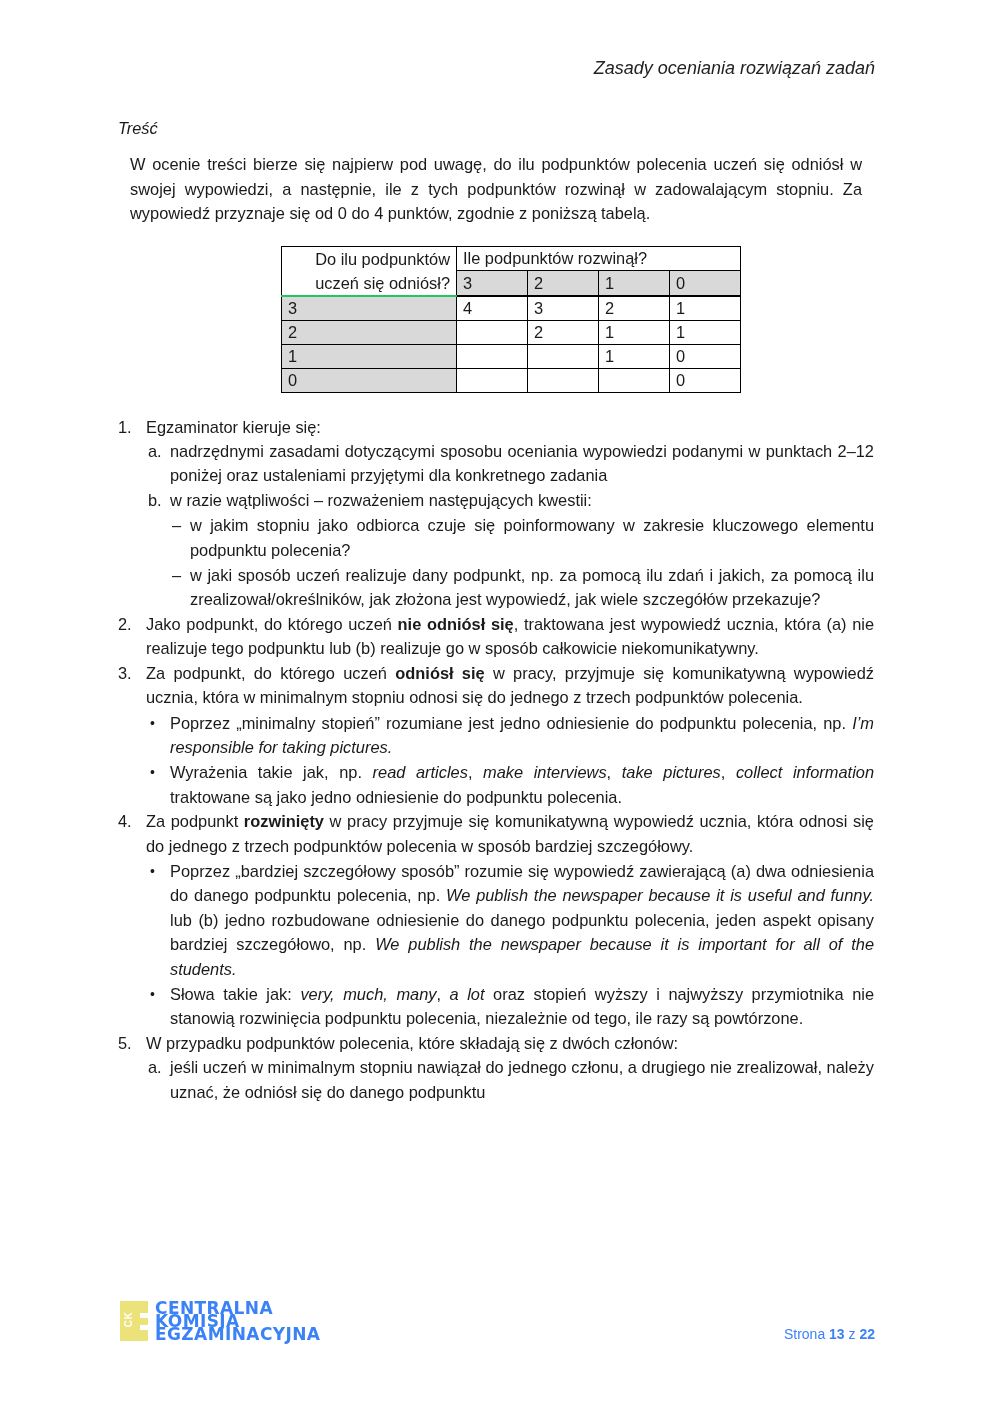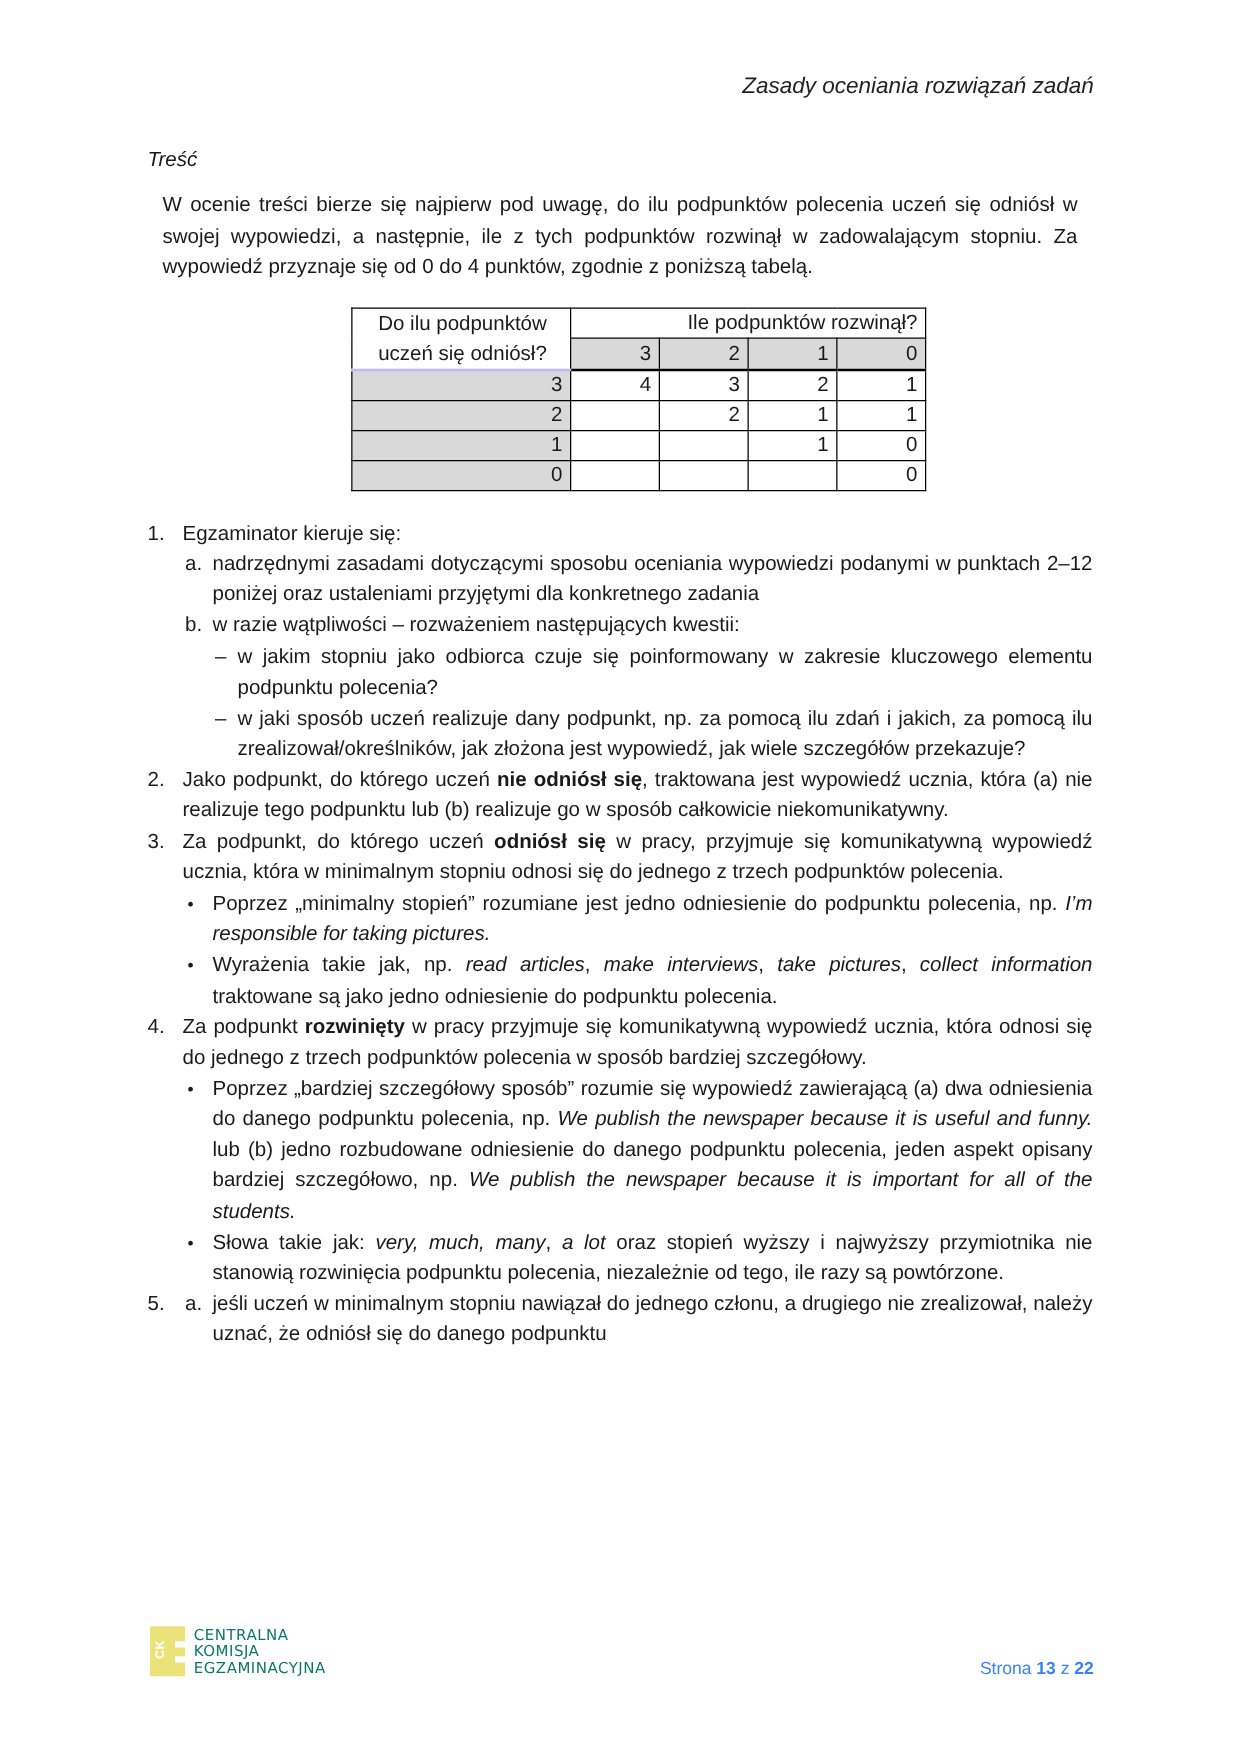--- a/index.html
+++ b/index.html
@@ -15,23 +15,23 @@
     position: absolute; left: 118px; top: 116px; width: 756px;
     font-size: 16.4px; line-height: 24.4px;
   }
   .section-title { font-style: italic; margin: 0 0 8px 0; }
   p { margin: 12px; text-align: justify; }
   .table-wrap { display: flex; justify-content: center; margin: 20px 0 0 0; padding-left: 0; }
   table.score {
     border-collapse: collapse; font-size: 16.4px; margin-left: 30px;
   }
   table.score td {
-    border: 1px solid #000; height: 23px; padding: 0 6px; text-align: right; line-height: 22px;
-  }
-  table.score td.corner { text-align: center; width: 160px; padding-left: 8px; line-height: 24px; border-bottom: 2px solid #c4b5fd; }
+    border: 1px solid #000; height: 23px; padding: 0 6px; text-align: left; line-height: 22px;
+  }
+  table.score td.corner { text-align: right; width: 160px; padding-left: 8px; line-height: 24px; border-bottom: 2px solid #22c55e; }
   table.score td.gray { background: #d9d9d9; }
   table.score td.col { width: 58px; }
   table.score tr.hdr2 td { border-bottom: 2px solid #000; }
   .example { margin-top: 25px; }
   ol.main { margin: 22px 0 0 0; padding: 0; list-style: none; }
   ol.main > li { position: relative; padding-left: 28px; text-align: justify; }
   ol.main > li > .num { position: absolute; left: 0; top: 0; }
   ol.sub { list-style: none; margin: 0; padding: 0; }
   ol.sub > li { position: relative; padding-left: 24px; text-align: justify; }
   ol.sub > li > .num { position: absolute; left: 2px; top: 0; }
@@ -48,21 +48,21 @@
   }
   .logo-mark {
     width: 28px; height: 40px; background: #ece27a; position: relative; margin-right: 7px;
   }
   .logo-mark .notch1 { position: absolute; right: 0; top: 12px; width: 8px; height: 5px; background: #fff; }
   .logo-mark .notch2 { position: absolute; right: 0; top: 24px; width: 8px; height: 5px; background: #fff; }
   .logo-mark .ck {
     position: absolute; left: 1px; top: 13px; font-size: 10px; font-weight: bold; color: #fff;
     transform: rotate(-90deg); transform-origin: center; letter-spacing: 0.5px;
   }
-  .logo-text { font-size: 12px; font-weight: normal; line-height: 13px; letter-spacing: 0.4px; color: #0f766e; font-family: "DejaVu Sans", sans-serif; }
+  .logo-text { font-size: 17px; font-weight: bold; line-height: 13px; letter-spacing: 0.4px; color: #3b82f6; font-family: "DejaVu Sans", sans-serif; }
   .page-num {
     position: absolute; right: 118px; top: 1326px; font-size: 14px; color: #3b82f6;
   }
 </style>
 </head>
 <body>
 
 <div class="page-header">Zasady oceniania rozwiązań zadań</div>
 
 <div class="content">
@@ -171,20 +171,21 @@
         </li>
         <li>
           <span class="mk">•</span>
           <span>Słowa takie jak: </span><i>very, much, many</i><span>, </span><i>a lot</i><span> oraz stopień wyższy i najwyższy przymiotnika nie stanowią rozwinięcia podpunktu polecenia, niezależnie od tego, ile razy są powtórzone.</span>
         </li>
       </ul>
     </li>
 
     <li>
       <span class="num">5.</span>
+      <span>W przypadku podpunktów polecenia, które składają się z dwóch członów:</span>
       <ol class="sub">
         <li>
           <span class="num">a.</span>
           <span>jeśli uczeń w minimalnym stopniu nawiązał do jednego członu, a drugiego nie zrealizował, należy uznać, że odniósł się do danego podpunktu</span>
         </li>
       </ol>
     </li>
   </ol>
 </div>
 

